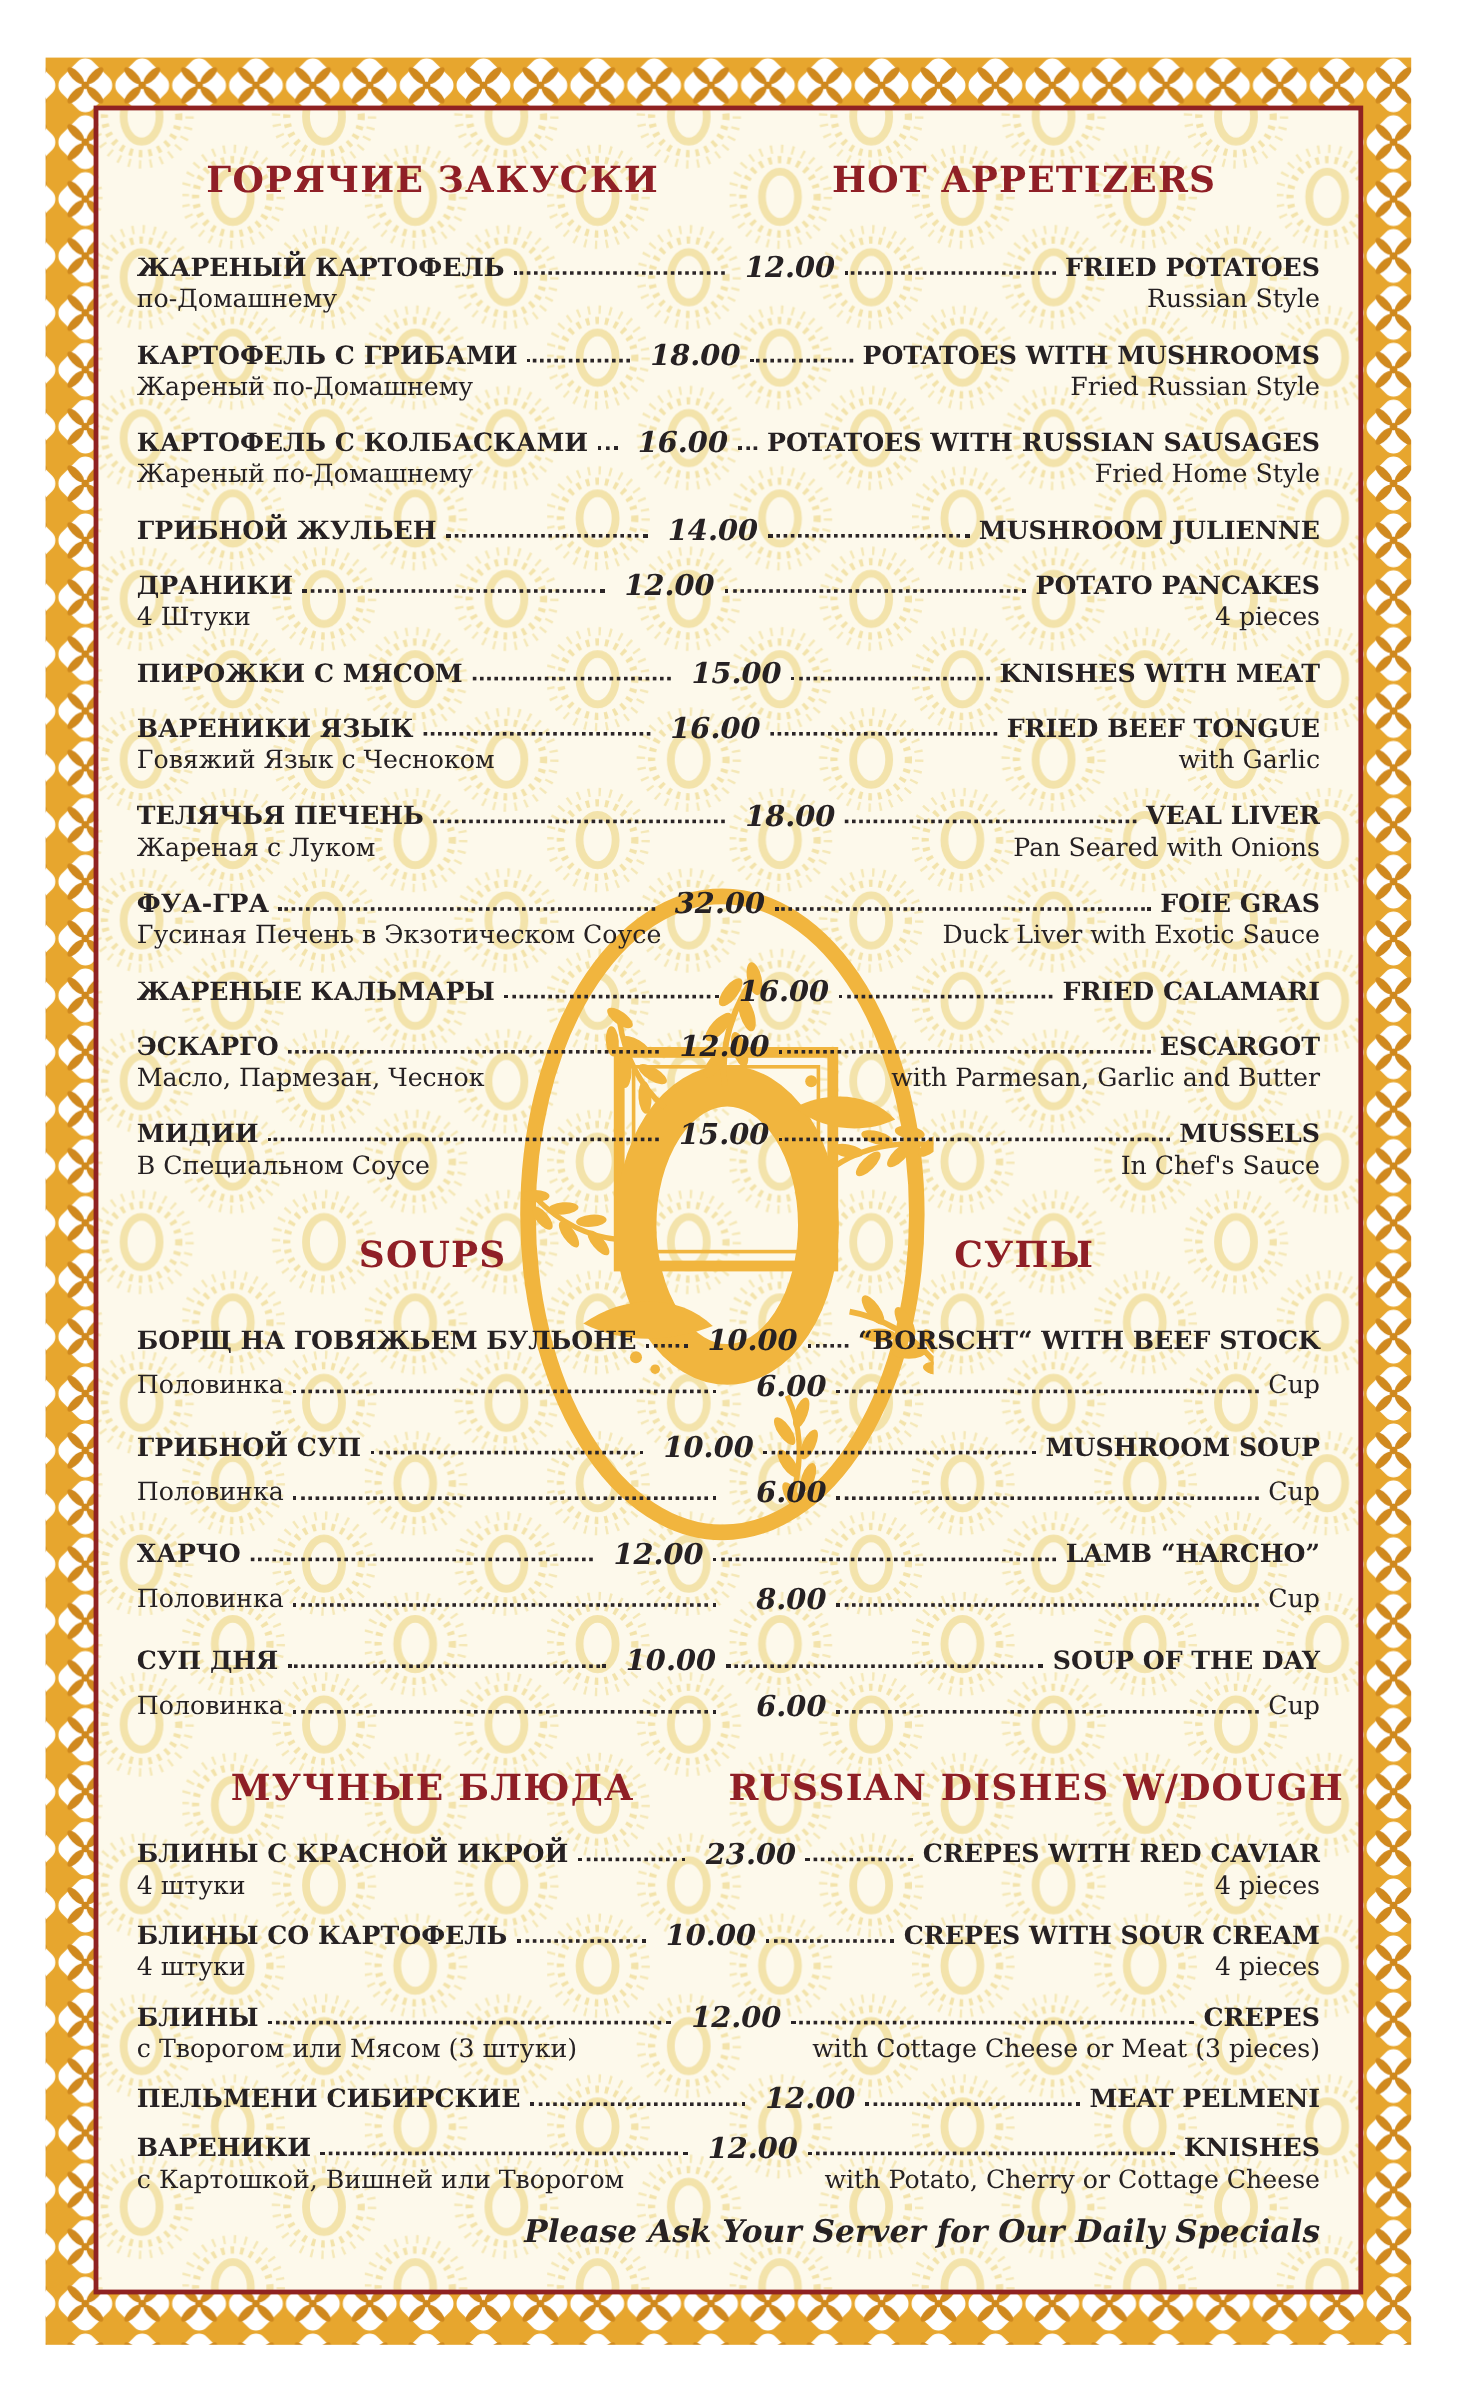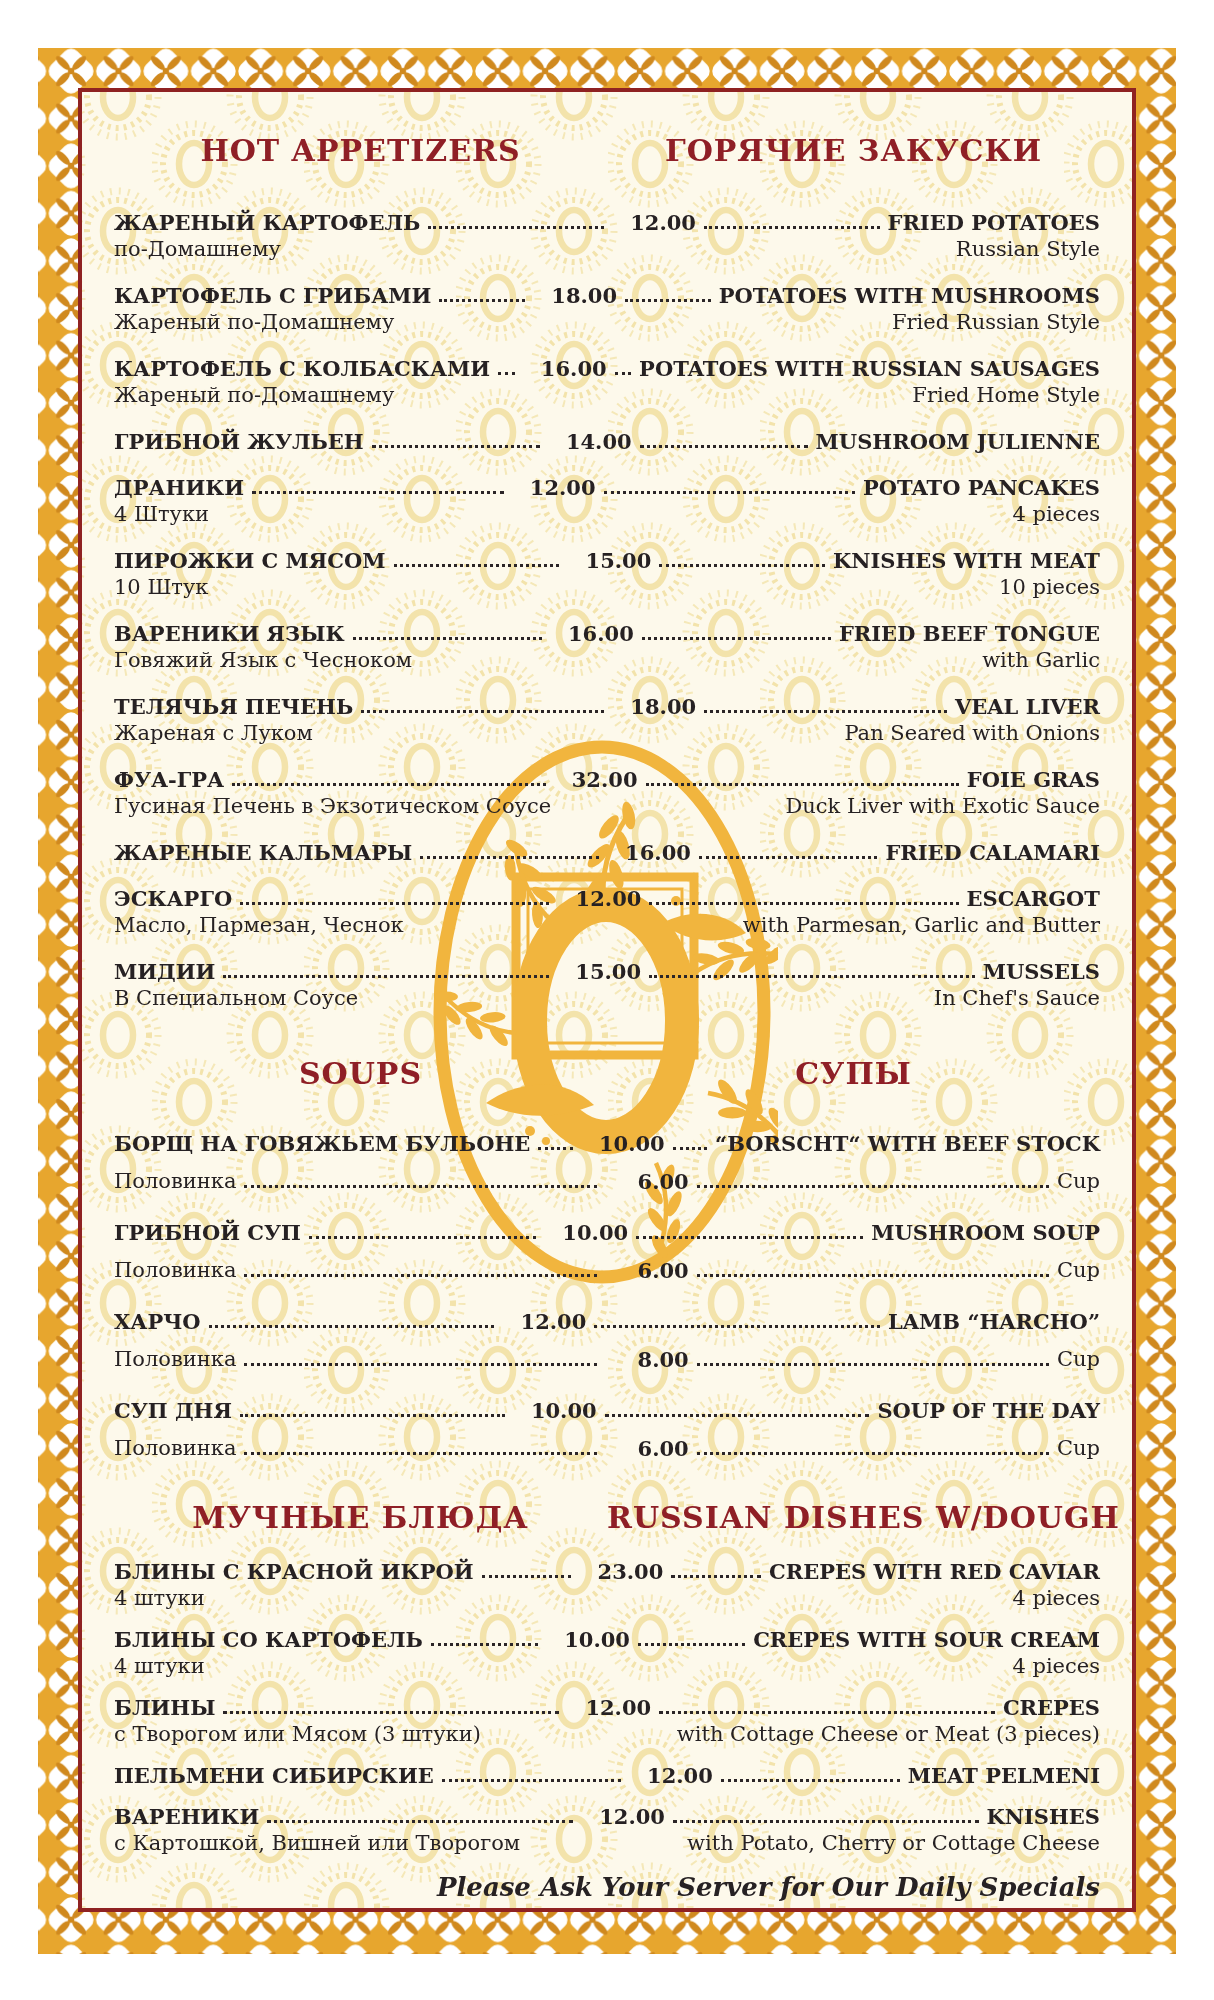--- a/index.html
+++ b/index.html
@@ -32,22 +32,22 @@
   .section--soups .menu-item{margin-bottom:26px;}
   .section--dough .menu-item{margin-bottom:16px;}
   .line{display:flex;align-items:flex-end;}
   .nm{font-weight:700;font-size:21px;line-height:25px;white-space:nowrap;}
   .leader{
     flex:1 1 auto;min-width:14px;
     border-bottom:3px dotted #2b2527;
     margin:0 8px 6px 8px;
   }
   .price{
-    font-weight:700;font-size:21px;line-height:25px;
-    width:84px;text-align:right;white-space:nowrap;flex:0 0 auto;
+    font-weight:700;font-size:24px;line-height:25px;
+    width:84px;text-align:right;white-space:nowrap;flex:0 0 auto;font-style:italic;
   }
   .subs{
     display:flex;justify-content:space-between;
     font-size:21px;line-height:25px;margin-top:2px;
   }
   .sub-en{text-align:right;}
   .half-line{margin-top:13px;font-size:21px;line-height:25px;}
   .half-nm{white-space:nowrap;}
   .footer{
     text-align:right;font-style:italic;font-size:26px;line-height:30px;
@@ -122,22 +122,22 @@
       <circle cx="104" cy="398" r="5"></circle>
       <circle cx="120" cy="408" r="4"></circle>
       <circle cx="250" cy="168" r="5"></circle>
     </g>
   </svg>
 
   <div class="content">
     <div id="sections">
         <div class="section section--appetizers">
     <div class="section-headers">
+      <div class="sh">ГОРЯЧИЕ ЗАКУСКИ</div>
       <div class="sh">HOT APPETIZERS</div>
-      <div class="sh">ГОРЯЧИЕ ЗАКУСКИ</div>
     </div>
     <div>
             <div class="menu-item">
     <div class="line">
       <span class="nm">ЖАРЕНЫЙ КАРТОФЕЛЬ</span>
       <span class="leader"></span>
       <span class="price">12.00</span>
       <span class="leader"></span>
       <span class="nm">FRIED POTATOES</span>
     </div>
@@ -199,24 +199,20 @@
     </div>
 
   </div>
             <div class="menu-item">
     <div class="line">
       <span class="nm">ПИРОЖКИ С МЯСОМ</span>
       <span class="leader"></span>
       <span class="price">15.00</span>
       <span class="leader"></span>
       <span class="nm">KNISHES WITH MEAT</span>
-    </div>
-    <div class="subs">
-      <span class="sub-ru">10 Штук</span>
-      <span class="sub-en">10 pieces</span>
     </div>
 
   </div>
             <div class="menu-item">
     <div class="line">
       <span class="nm">ВАРЕНИКИ ЯЗЫК</span>
       <span class="leader"></span>
       <span class="price">16.00</span>
       <span class="leader"></span>
       <span class="nm">FRIED BEEF TONGUE</span>

